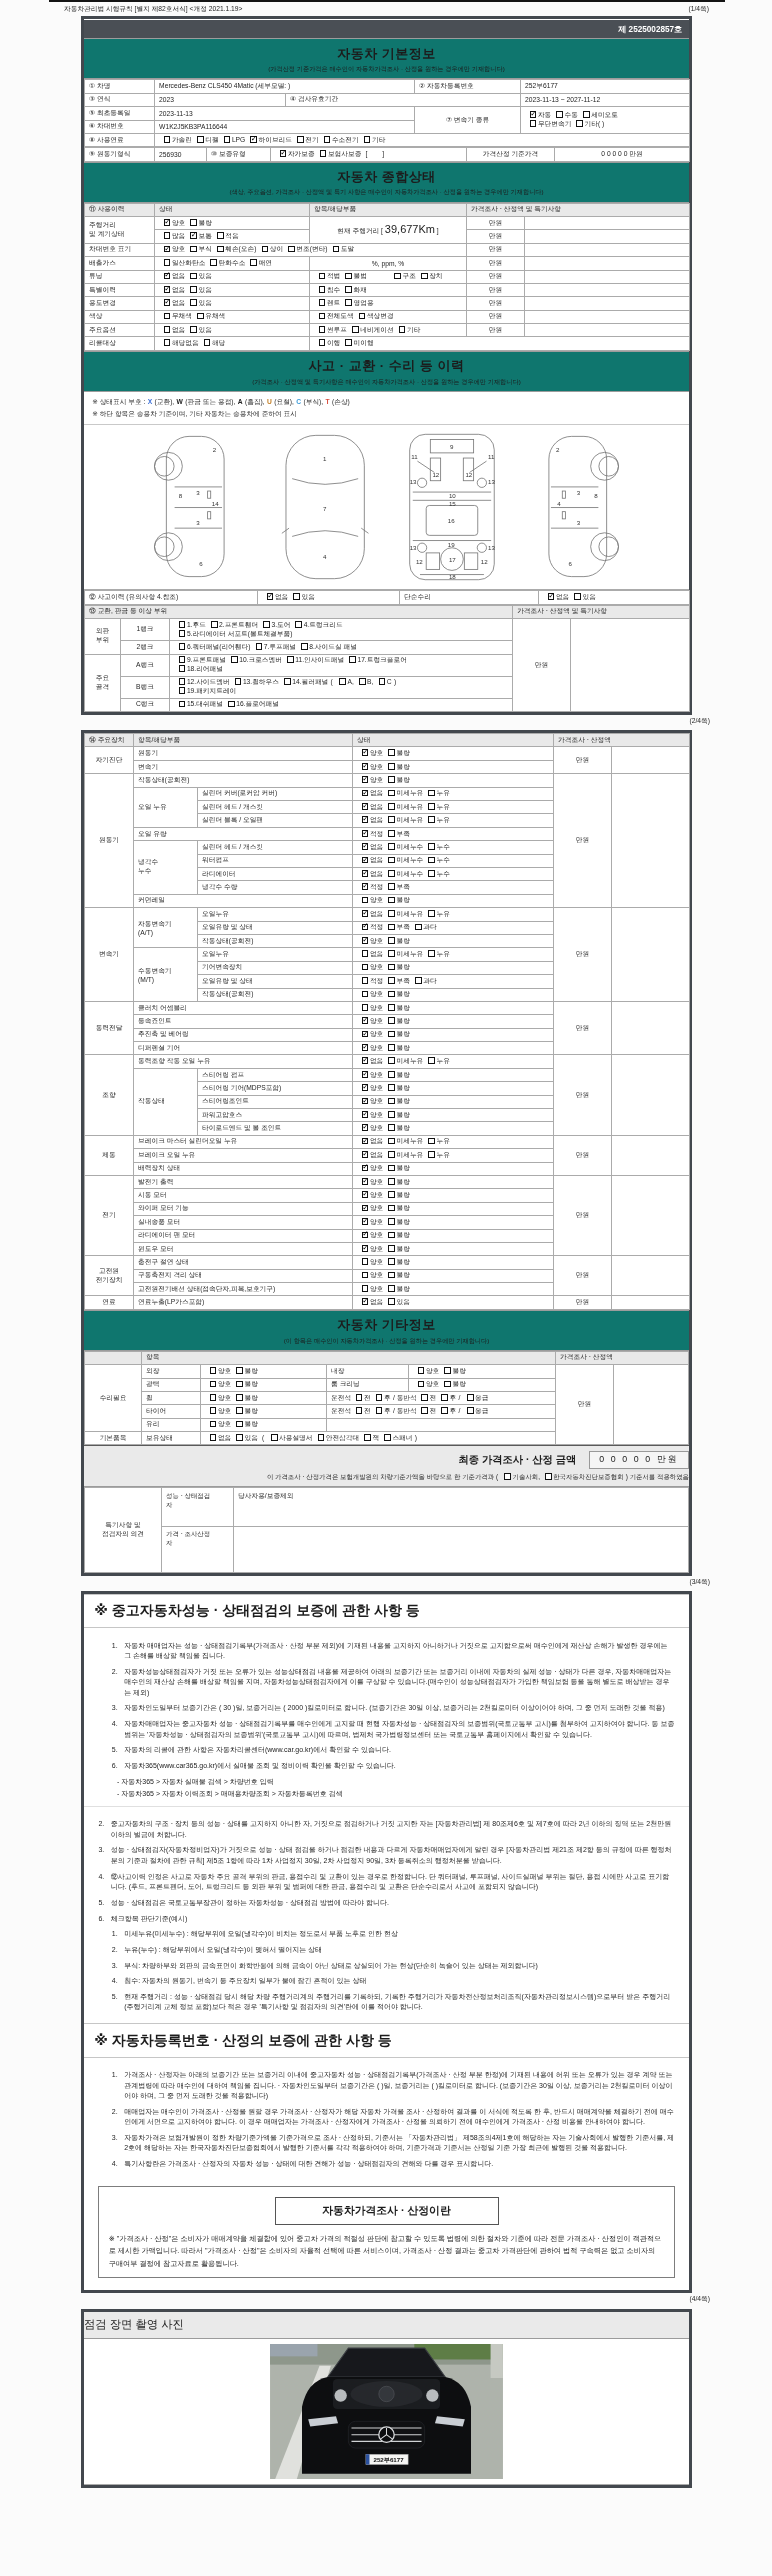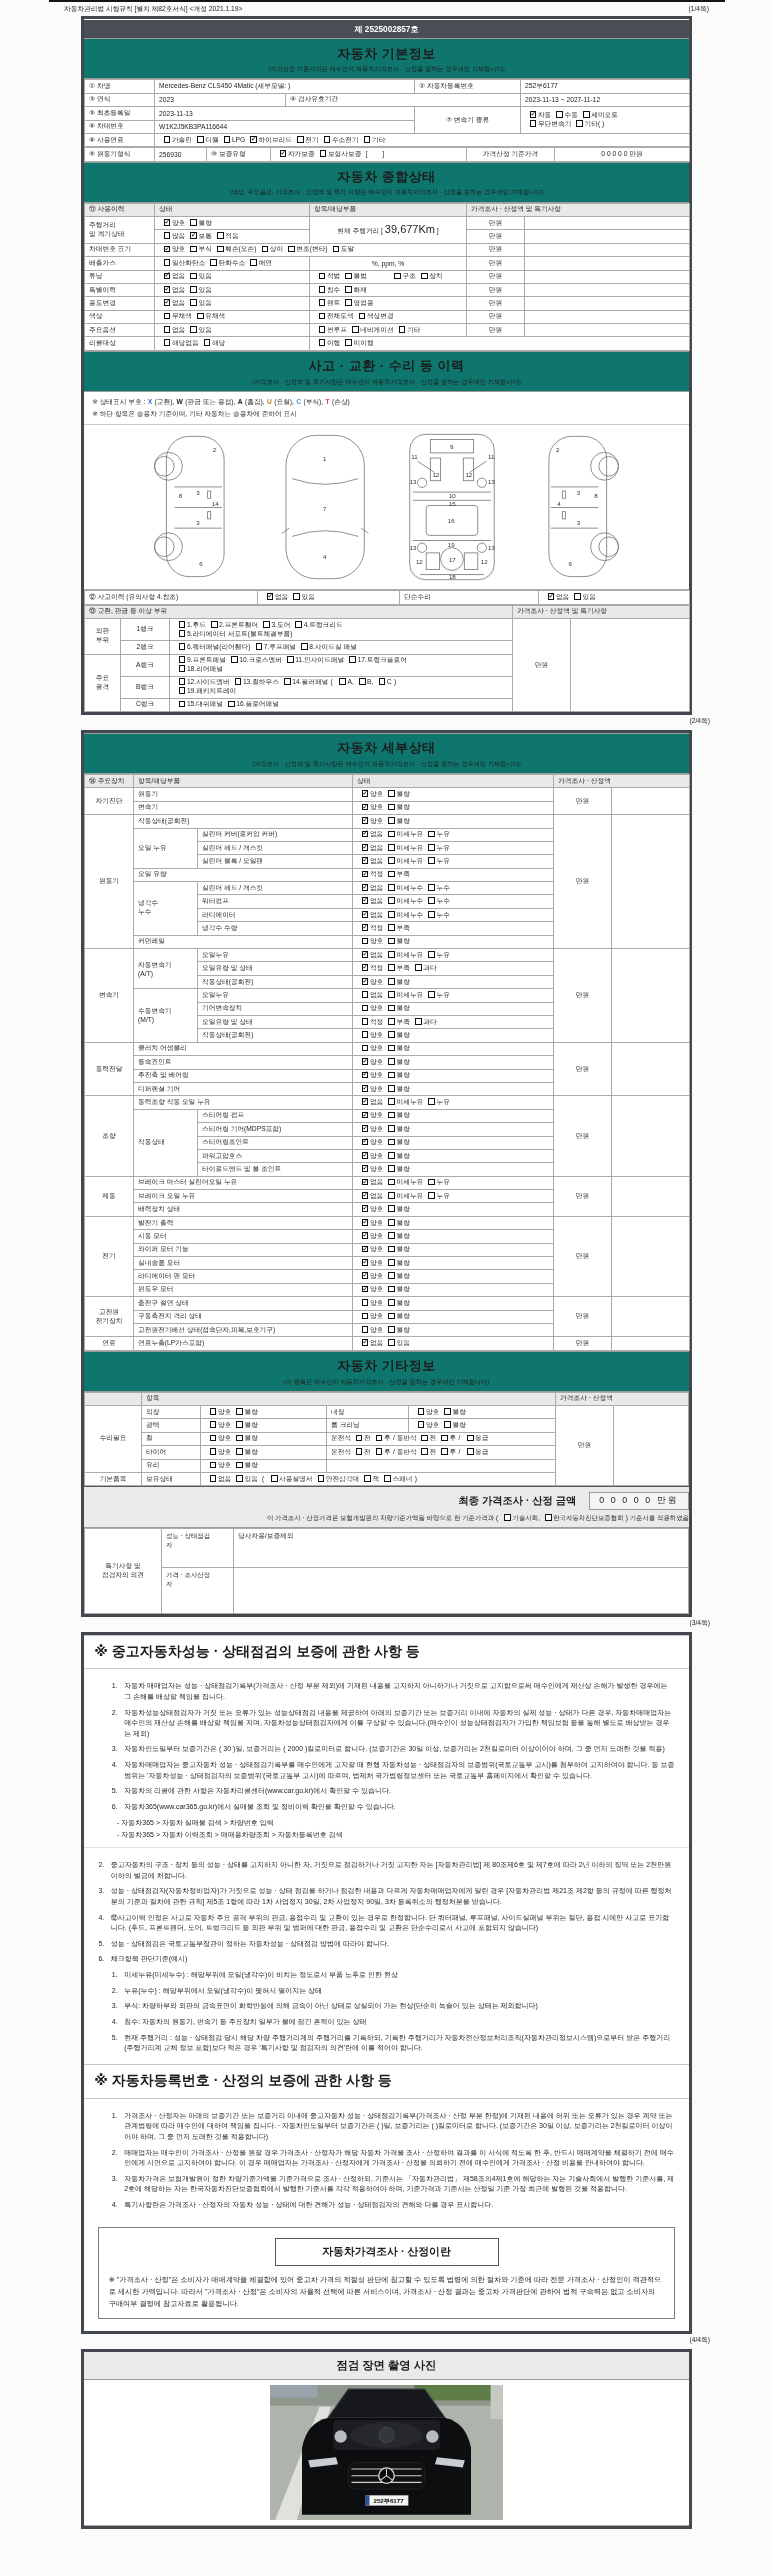--- a/index.html
+++ b/index.html
@@ -5,21 +5,21 @@
   body{margin:0;font-family:"Liberation Sans","DejaVu Sans",sans-serif;color:#1c1c1c;background:#ffffff}
   #canvas{position:relative;width:773px;height:2576px;overflow:hidden;background:#fbfbfb;margin:0 auto}
   .topline{position:absolute;top:0;left:49px;width:676px;height:1.5px;background:#141414}
   .topstrip{width:645px;margin:5.2px auto 2.1px;display:flex;justify-content:space-between;font-size:6.7px;color:#222}
   .plabel{width:647px;margin:2.1px auto 4.1px;text-align:right;font-size:6.7px;color:#222}
   .page{width:611px;margin:0 auto;background:#fff;border:3.1px solid #43484e;box-sizing:border-box}
   .dark{background:#4a4f55;color:#fff;text-align:center;padding:12.4px 0 6.7px}
   .dark .t1{font-size:19px;font-weight:bold;letter-spacing:1.5px}
   .dark .t2{font-size:9.8px;margin-top:5.7px}
   .dark .t3{font-size:6.4px;margin-top:4.1px;color:#ececec}
-  .docno{background:#4a4f55;color:#fff;border-top:1.5px solid #fff;font-size:8.2px;font-weight:bold;text-align:center;padding:3.6px 6.7px}
+  .docno{background:#4a4f55;color:#fff;border-top:1.5px solid #fff;font-size:8.2px;font-weight:bold;text-align:right;padding:3.6px 6.7px}
   .shead{background:#0f766e;text-align:center;padding:5.2px 0 4.1px;border-bottom:0.5px solid #9c9c9c;border-top:0.5px solid #9c9c9c}
   .shead .st{font-size:13px;font-weight:bold;letter-spacing:0.5px}
   .shead .sn{font-size:6.2px;margin-top:2.6px}
   table{border-collapse:collapse;width:100%;table-layout:fixed}
   td{border:0.5px solid #ababab;font-size:6.7px;padding:1.5px 4.1px;vertical-align:middle;text-align:left;word-break:keep-all;overflow:hidden}
   td.hd{background:#e9e9e9}
   td.ctr{text-align:center}
   td.won{text-align:center}
   td.pre{white-space:pre-line}
   td.sm{font-size:6.4px}
@@ -40,21 +40,21 @@
   .nt.lvl2{margin-left:13.4px}
   .nt.dash{margin-left:15.5px;padding-left:3.1px;margin-top:1.5px;margin-bottom:1.5px}
   .defbox{border:1px solid #7d7d7d;margin:6.2px 14.4px 12.4px;padding:2.1px 9.3px 7.2px}
   .defbox .dtitle{border:0.5px solid #555;width:222px;margin:8.2px auto 8.2px;text-align:center;font-size:10.8px;font-weight:bold;padding:5.7px 0;background:#fff}
   .defbox .dtext{font-size:7.2px;line-height:1.7}
   .finalwrap{background:#eaeaea;border-top:1px solid #5a5a5a;border-bottom:0.5px solid #9c9c9c;text-align:right;padding:4.6px 0 4.6px}
   .finalwrap .fl{font-size:10.3px;font-weight:bold;margin-right:10.3px;vertical-align:middle}
   .finalwrap .fv{display:inline-block;background:#f5f5f5;border:0.5px solid #999;font-size:8.8px;letter-spacing:2.1px;padding:2.1px 9.3px;vertical-align:middle}
   .finalnote{font-size:6.4px;margin-top:3.6px}
   .photocell{border-bottom:0.5px solid #ababab;display:flex;justify-content:center;padding:5.2px 0;background:#fff}
-  .signband{background:#eaeaea;text-align:center;font-size:11.3px;font-weight:bold;padding:5.7px 0;border-bottom:0.5px solid #9c9c9c;border-top:0.5px solid #9c9c9c}
+  .signband{background:#eaeaea;font-size:11.3px;font-weight:normal;padding:5.7px 0;border-bottom:0.5px solid #9c9c9c;border-top:0.5px solid #9c9c9c}
   svg text{font-family:"Liberation Sans","DejaVu Sans",sans-serif}
 </style>
 </head>
 <body>
 
 <div id="canvas">
   <div class="topline"></div>
 
   <div class="topstrip">
     <span>자동차관리법 시행규칙 [별지 제82호서식] &lt;개정 2021.1.19&gt;</span>
@@ -377,24 +377,20 @@
           <tr>
             <td class="ctr">C랭크</td>
             <td><span class="ck"></span><span class="ckl">15.대쉬패널</span><span class="ck"></span><span class="ckl">16.플로어패널</span></td>
           </tr>
         </tbody>
       </table>
   </div>
   <div class="plabel">(2/4쪽)</div>
 
   <div class="page">
-    <div class="shead">
-      <div class="st">자동차 세부상태</div>
-      <div class="sn">(가격조사 · 산정액 및 특기사항은 매수인이 자동차가격조사 · 산정을 원하는 경우에만 기재합니다)</div>
-    </div>
     <table>
       <colgroup>
           <col style="width:49px">
           <col style="width:64px">
           <col style="width:155px">
           <col style="width:201px">
           <col style="width:58px">
           <col style="width:78px">
         </colgroup>
     <tbody>

